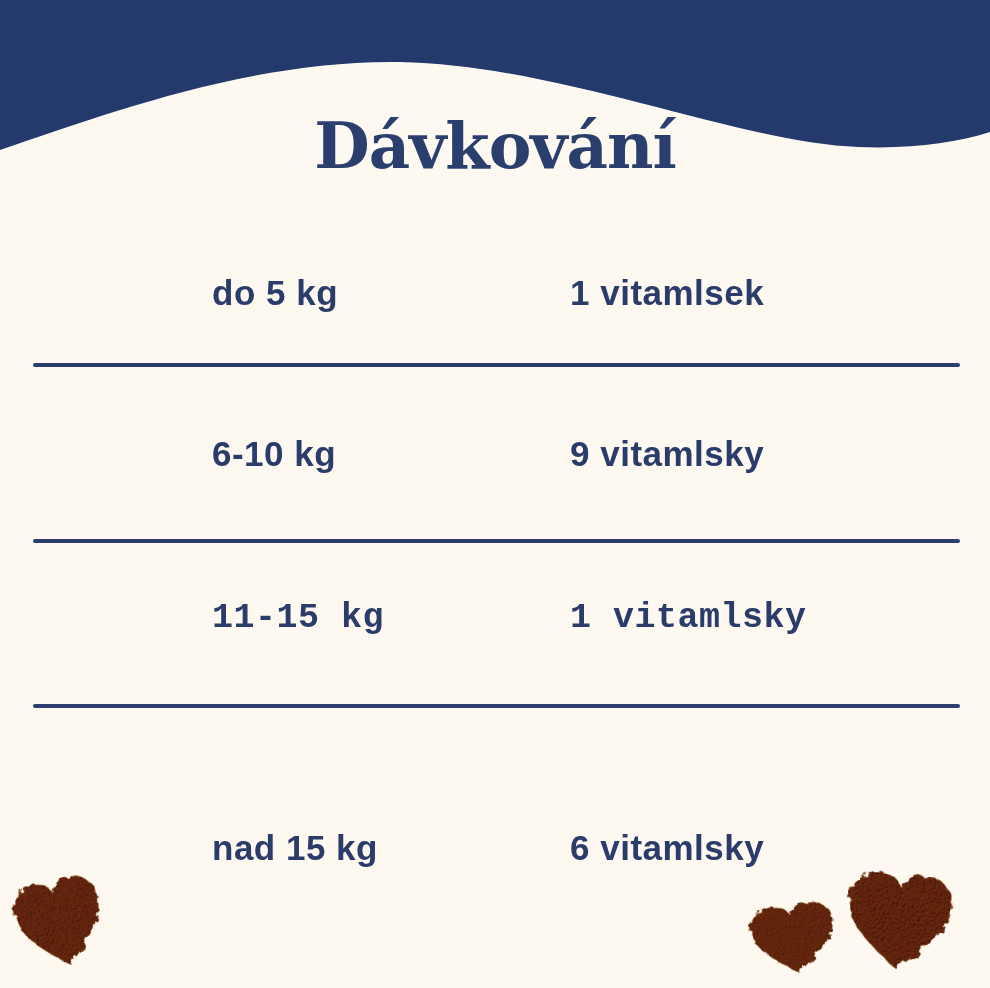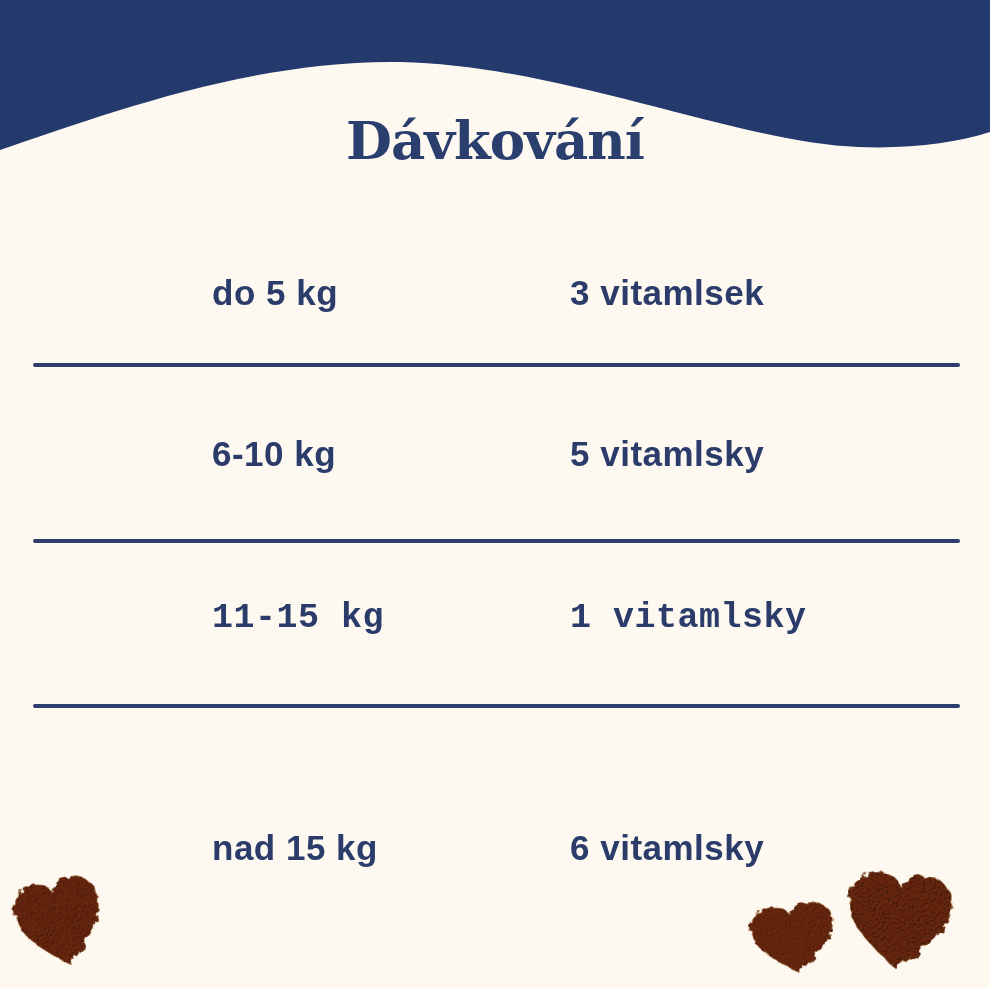--- a/index.html
+++ b/index.html
@@ -18,21 +18,21 @@
     display: block;
   }
   .page-title {
     position: absolute;
     top: 114px;
     left: 0;
     width: 990px;
     text-align: center;
     font-family: "DejaVu Serif", serif;
     font-weight: bold;
-    font-size: 53px;
+    font-size: 64px;
     line-height: 1;
     color: #2A3F6E;
     letter-spacing: -1px;
   }
   .dosage-row {
     position: absolute;
     left: 0;
     width: 990px;
     height: 36px;
     color: #2B3C6B;
@@ -74,27 +74,27 @@
     <path d="M0,0 H990 V132
              C955,143 912,149 858,147
              C740,143 560,65 400,62
              C252,59.5 103,115 0,150 Z" fill="#243A6D"></path>
   </svg>
 
   <div class="page-title">Dávkování</div>
 
   <div class="dosage-row row-1">
     <span class="weight">do 5 kg</span>
-    <span class="dose">3 vitamlsek</span>
+    <span class="dose">1 vitamlsek</span>
   </div>
   <div class="row-divider div-1"></div>
 
   <div class="dosage-row row-2">
     <span class="weight">6-10 kg</span>
-    <span class="dose">5 vitamlsky</span>
+    <span class="dose">9 vitamlsky</span>
   </div>
   <div class="row-divider div-2"></div>
 
   <div class="dosage-row row-3">
     <span class="weight">11-15 kg</span>
     <span class="dose">1 vitamlsky</span>
   </div>
   <div class="row-divider div-3"></div>
 
   <div class="dosage-row row-4">

